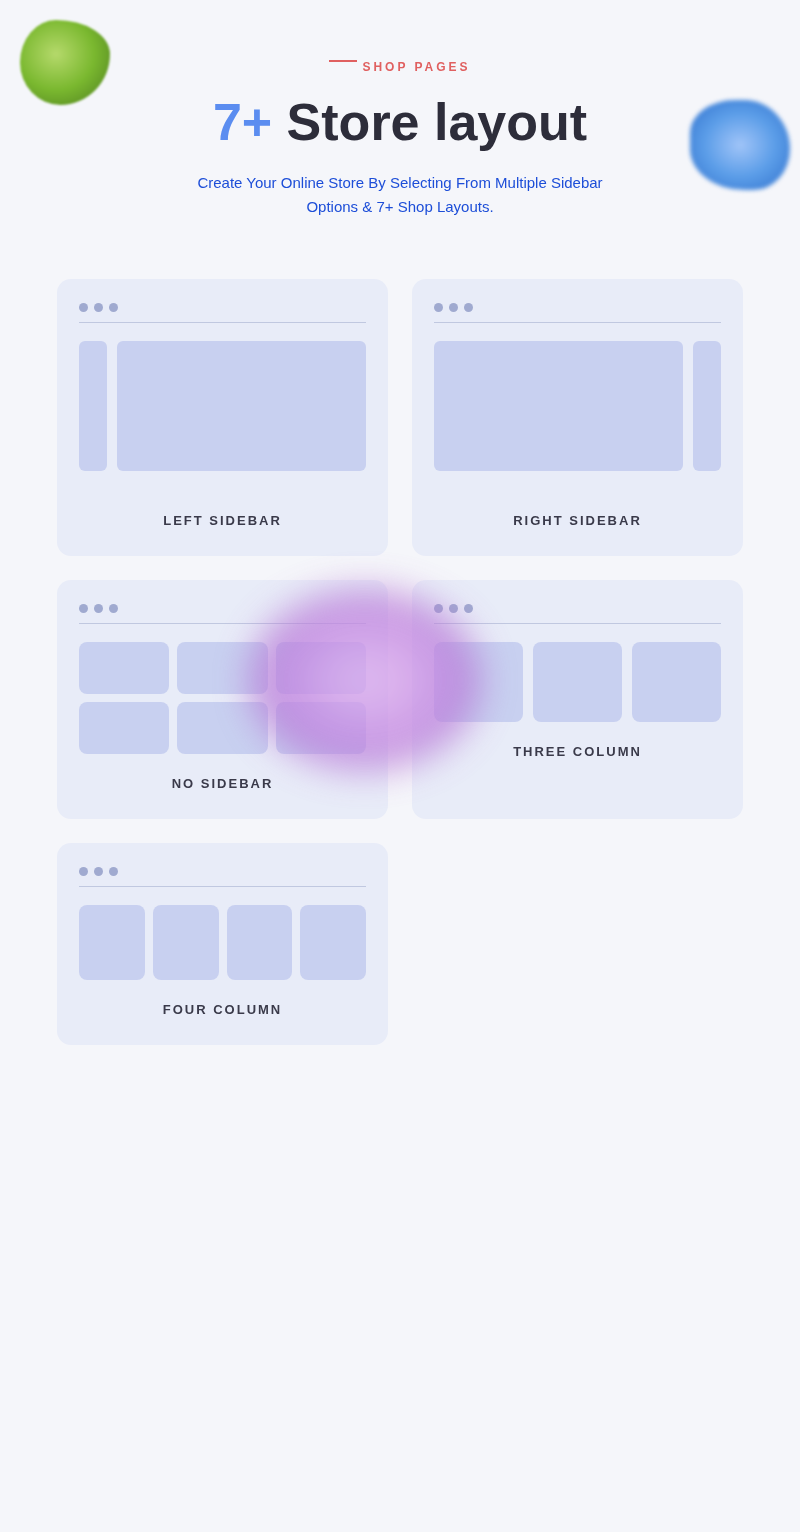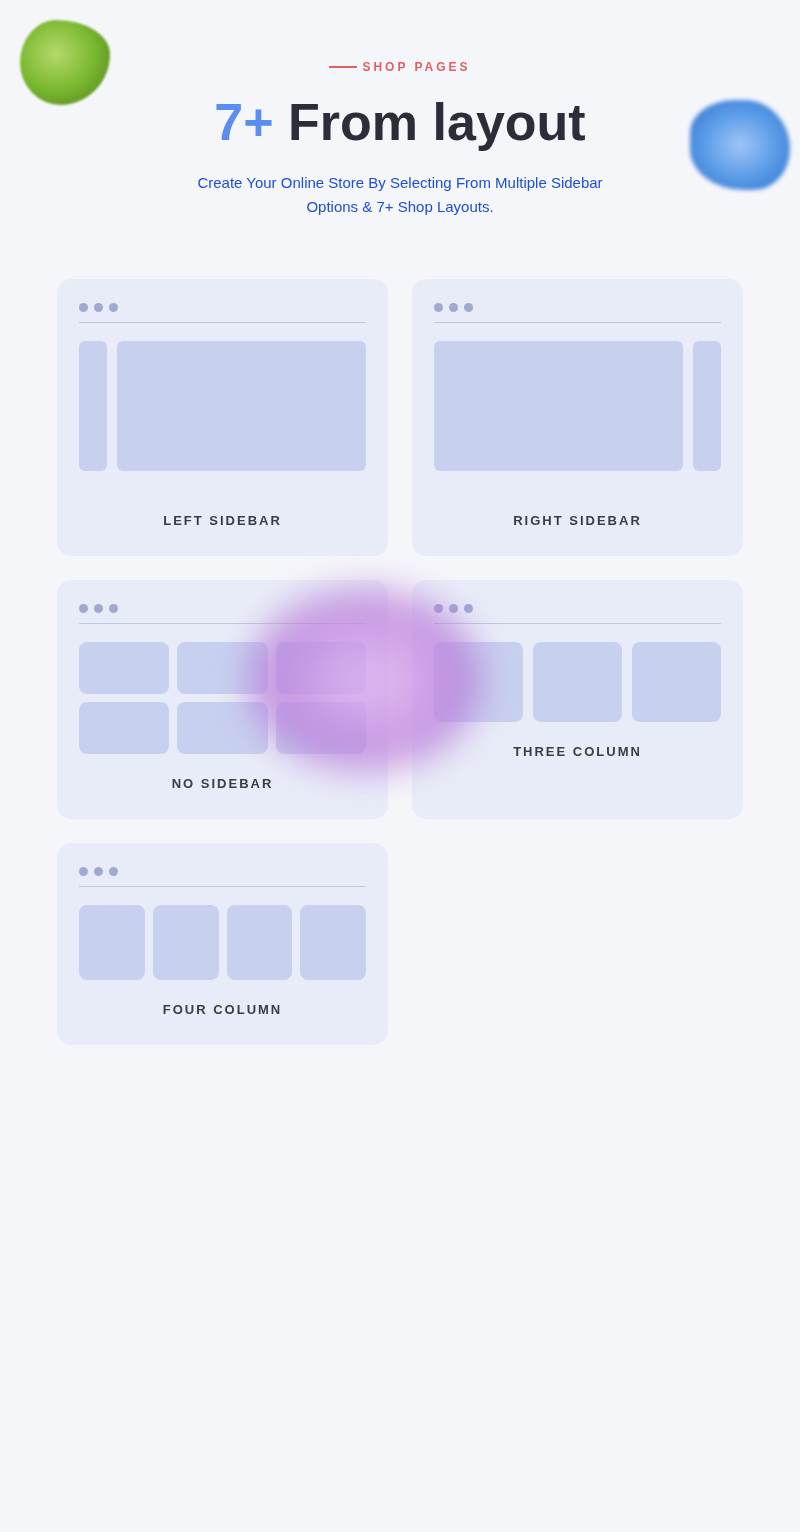--- a/index.html
+++ b/index.html
@@ -50,21 +50,20 @@
 
     
     .header {
       text-align: center;
       padding: 60px 40px 40px;
       position: relative;
       z-index: 3;
     }
     .section-label {
       display: flex;
-      align-items: center;
       justify-content: center;
       gap: 5px;
       color: #e06060;
       font-size: 12px;
       font-weight: 600;
       letter-spacing: 3px;
       text-transform: uppercase;
       margin-bottom: 20px;
     }
     .section-label-line {
@@ -234,21 +233,21 @@
 <div class="blob-green"></div>
 <div class="blob-blue"></div>
 <div class="blob-purple"></div>
 
 <div class="header">
   <div class="section-label">
     <span class="section-label-line"></span>
     <span>SHOP PAGES</span>
   </div>
   <div class="main-title">
-    <span class="num">7+</span><span> From layout</span>
+    <span class="num">7+</span><span> Store layout</span>
   </div>
   <p class="subtitle">Create Your Online Store By Selecting From Multiple Sidebar Options &amp; 7+ Shop Layouts.</p>
 </div>
 
 <div class="cards-grid">
 
   <div class="layout-card">
     <div class="dots-row">
       <div class="dot"></div>
       <div class="dot"></div>

